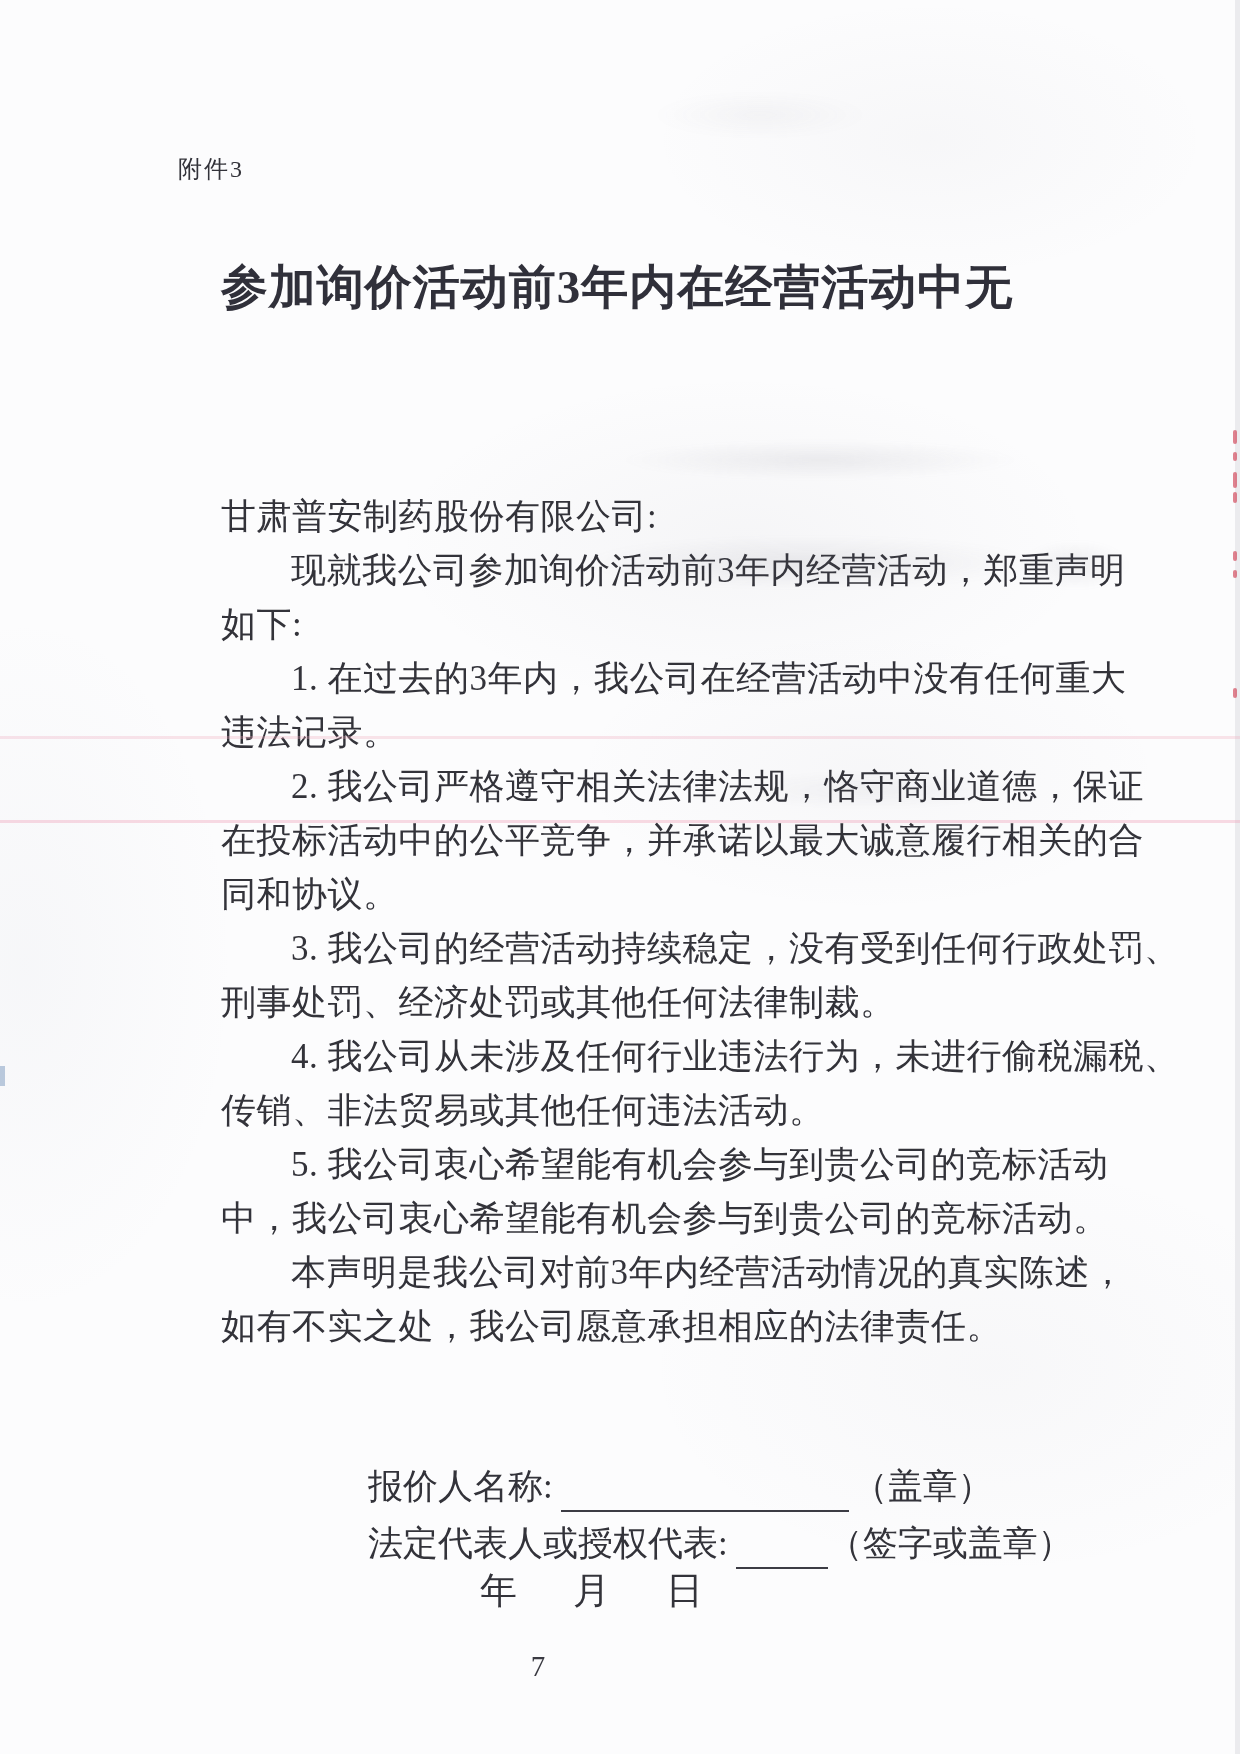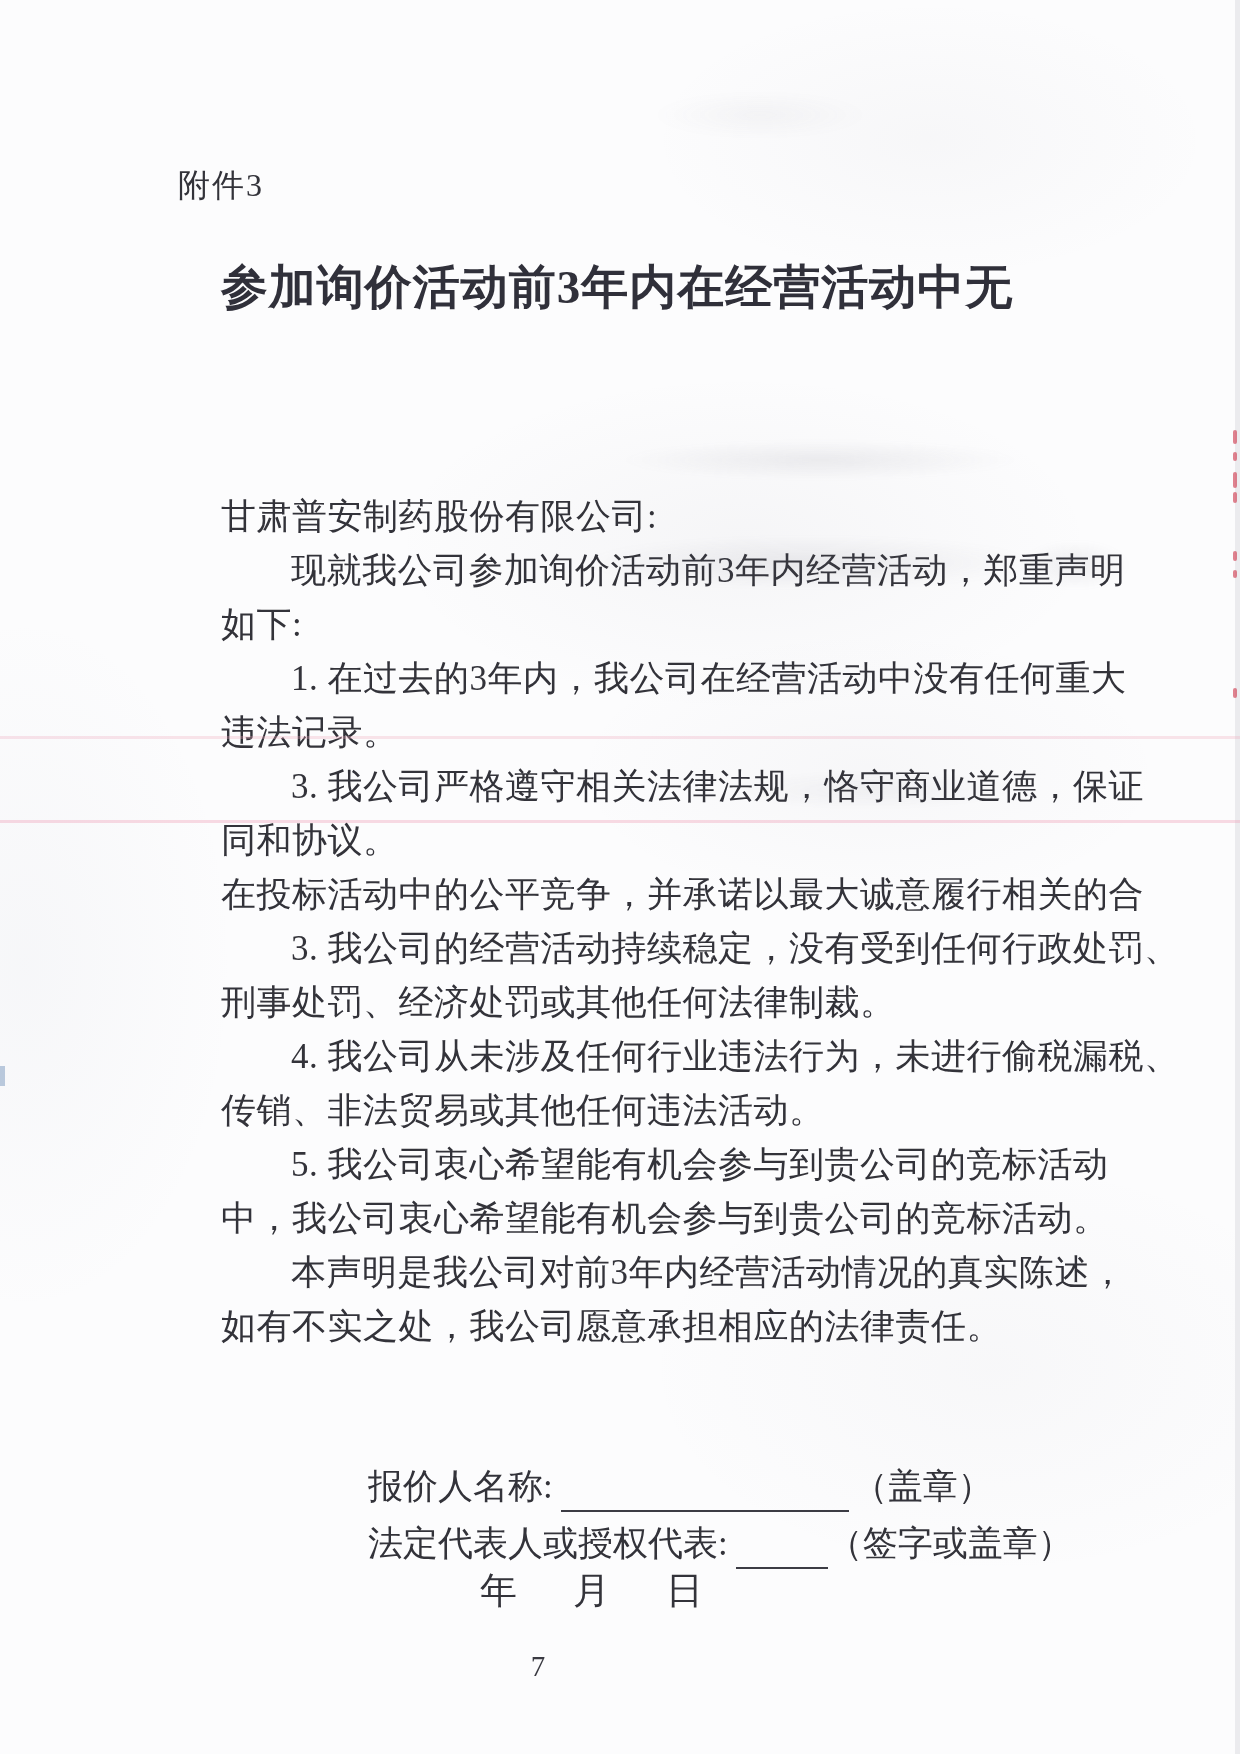--- a/index.html
+++ b/index.html
@@ -18,22 +18,22 @@
     position: absolute; inset: 0;
     background:
       radial-gradient(ellipse 400px 200px at 75% 8%, rgba(120,120,135,0.04), transparent 70%),
       radial-gradient(ellipse 500px 240px at 60% 31%, rgba(120,120,135,0.05), transparent 70%),
       radial-gradient(ellipse 420px 200px at 70% 44%, rgba(120,120,135,0.04), transparent 70%),
       radial-gradient(ellipse 500px 300px at 80% 78%, rgba(120,120,135,0.035), transparent 70%),
       radial-gradient(ellipse 300px 500px at 2% 55%, rgba(140,150,170,0.05), transparent 70%);
     pointer-events: none;
   }
   .attachment-label {
-    position: absolute; left: 178px; top: 164px;
-    font-size: 32px; letter-spacing: 2px;
+    position: absolute; left: 178px; top: 153px;
+    font-size: 24px; letter-spacing: 2px;
   }
   .doc-title {
     position: absolute; left: 84px; right: 90px; top: 256px;
     text-align: center;
     font-size: 47px; line-height: 63px;
     font-weight: bold;
     letter-spacing: 1px;
     color: #30303a;
   }
   .body-text {
@@ -113,23 +113,23 @@
   <div class="doc-title">
     <div>参加询价活动前3年内在经营活动中无</div>
   </div>
 
   <div class="body-text">
       <div class="body-line">甘肃普安制药股份有限公司:</div>
       <div class="body-line indent">现就我公司参加询价活动前3年内经营活动，郑重声明</div>
       <div class="body-line">如下:</div>
       <div class="body-line indent">1. 在过去的3年内，我公司在经营活动中没有任何重大</div>
       <div class="body-line">违法记录。</div>
-      <div class="body-line indent">3. 我公司严格遵守相关法律法规，恪守商业道德，保证</div>
+      <div class="body-line indent">2. 我公司严格遵守相关法律法规，恪守商业道德，保证</div>
+      <div class="body-line">在投标活动中的公平竞争，并承诺以最大诚意履行相关的合</div>
       <div class="body-line">同和协议。</div>
-      <div class="body-line">在投标活动中的公平竞争，并承诺以最大诚意履行相关的合</div>
       <div class="body-line indent">3. 我公司的经营活动持续稳定，没有受到任何行政处罚、</div>
       <div class="body-line">刑事处罚、经济处罚或其他任何法律制裁。</div>
       <div class="body-line indent">4. 我公司从未涉及任何行业违法行为，未进行偷税漏税、</div>
       <div class="body-line">传销、非法贸易或其他任何违法活动。</div>
       <div class="body-line indent">5. 我公司衷心希望能有机会参与到贵公司的竞标活动</div>
       <div class="body-line">中，我公司衷心希望能有机会参与到贵公司的竞标活动。</div>
       <div class="body-line indent">本声明是我公司对前3年内经营活动情况的真实陈述，</div>
       <div class="body-line">如有不实之处，我公司愿意承担相应的法律责任。</div>
     </div>
 

